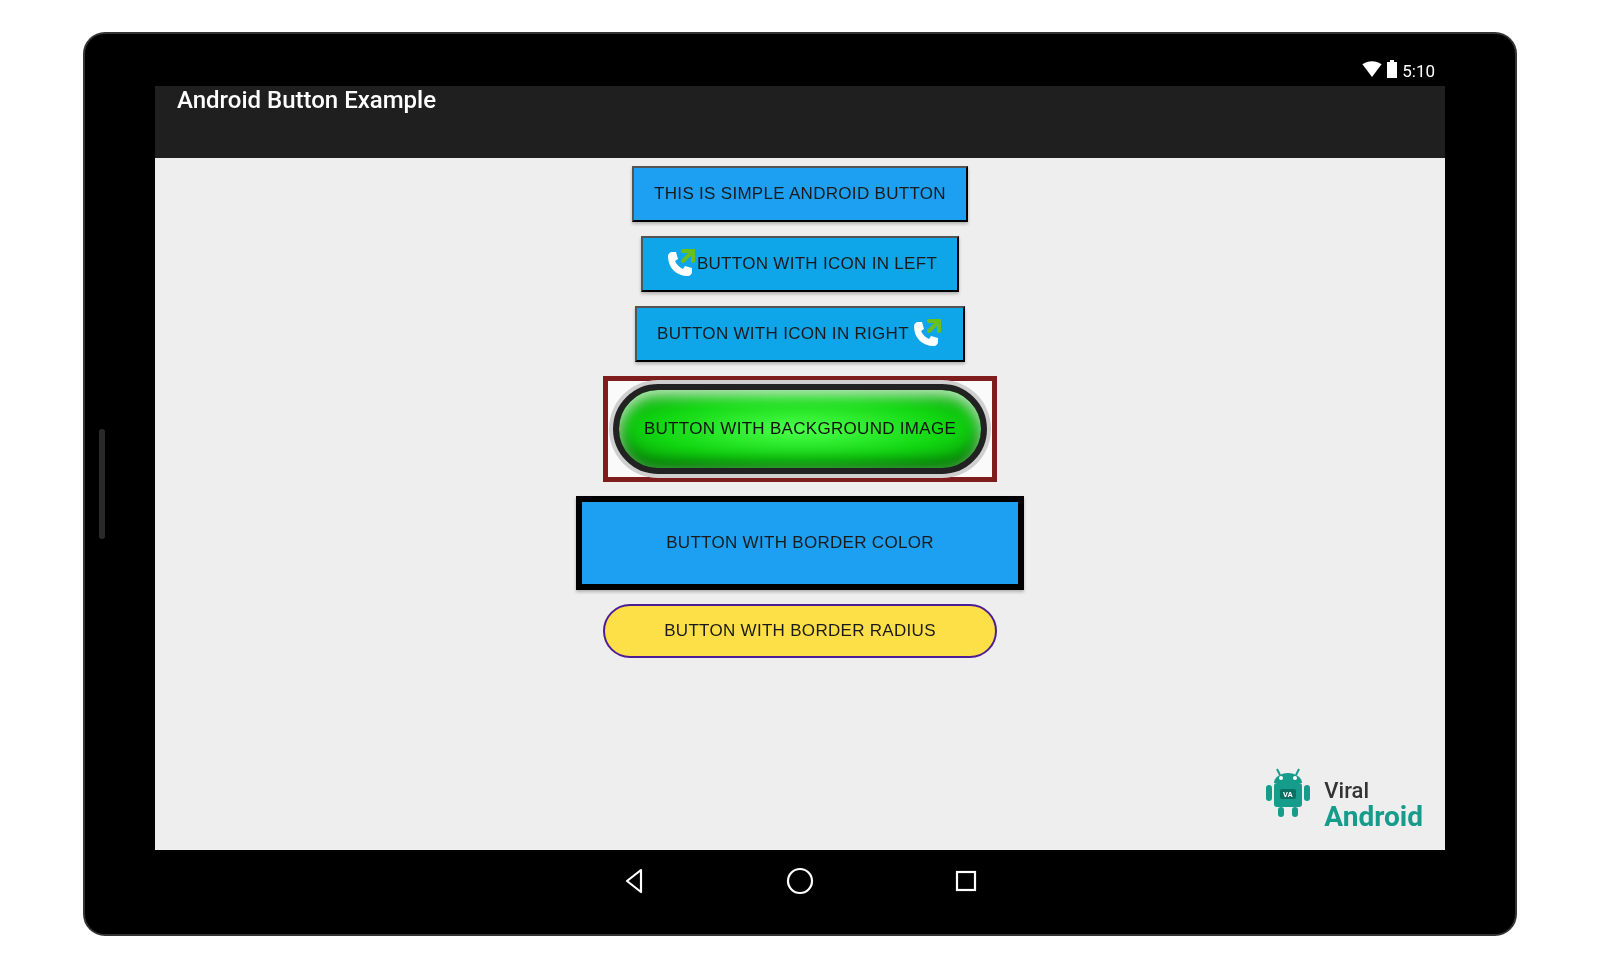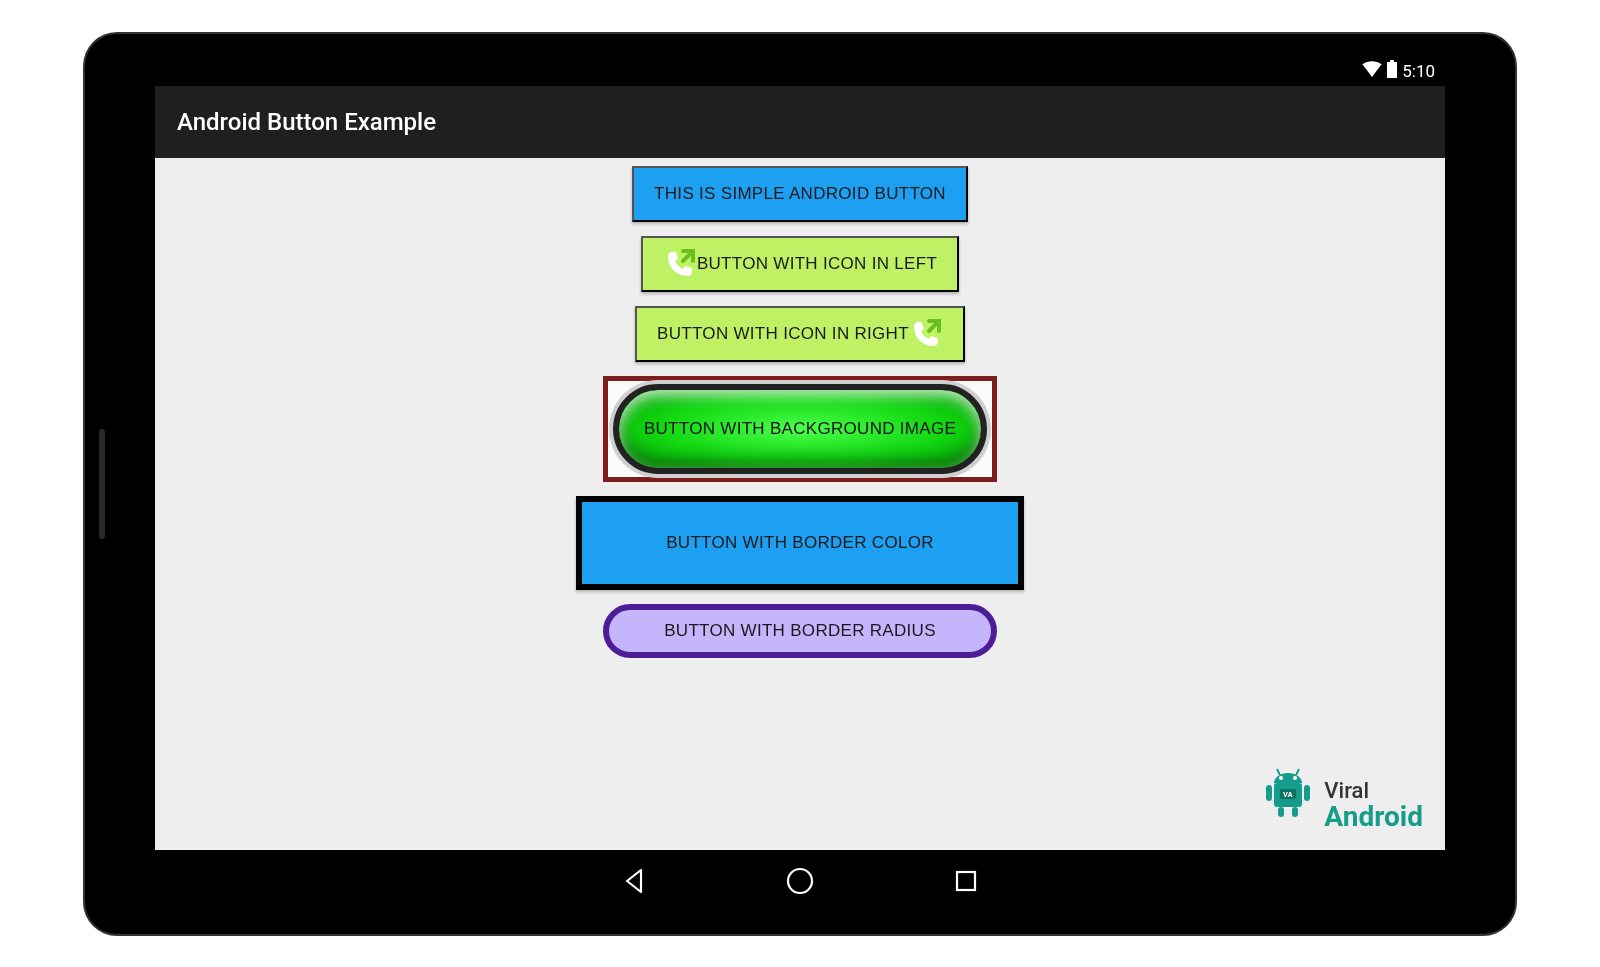--- a/index.html
+++ b/index.html
@@ -9,21 +9,21 @@
       width: 1600px;
       height: 967px;
       display: flex;
       align-items: center;
       justify-content: center;
     }
     .tablet-frame {
       width: 1430px;
       height: 900px;
       background: #000;
-      border-radius: 32px;
+      border-radius: 20px;
       padding: 22px 70px 22px 70px;
       position: relative;
       box-shadow: 0 0 0 2px #333;
     }
     .speaker {
       position: absolute;
       left: 14px;
       top: 50%;
       transform: translateY(-50%);
       width: 6px;
@@ -49,21 +49,20 @@
       padding: 0 10px;
       font-size: 17px;
       gap: 4px;
     }
     .status-icons { display: flex; align-items: center; gap: 4px; }
     .action-bar {
       height: 72px;
       background: #1f1f1f;
       color: #fff;
       display: flex;
-      align-items: center;
       padding: 0 22px;
       font-size: 24px;
       font-weight: 500;
     }
     .content {
       flex: 1;
       background: #eee;
       position: relative;
       padding-top: 8px;
     }
@@ -88,21 +87,21 @@
       color: #1a1a1a;
       height: 56px;
       padding: 0 20px;
       letter-spacing: 0.3px;
     }
     .btn-blue {
       background: #1ea0f2;
       box-shadow: 0 2px 3px rgba(0,0,0,0.25);
     }
     .btn-icon-left, .btn-icon-right {
-      background: #bef264;
+      background: #0ea5e9;
       box-shadow: 0 2px 3px rgba(0,0,0,0.25);
       gap: 0;
     }
     .capsule-wrap {
       width: 394px;
       height: 106px;
       background: #fafafa;
       border: 5px solid #7f1d1d;
       display: flex;
       align-items: center;
@@ -124,22 +123,22 @@
       letter-spacing: 0.3px;
     }
     .btn-border-color {
       background: #1ea0f2;
       border: 6px solid #000;
       width: 448px;
       height: 94px;
       box-shadow: 0 2px 3px rgba(0,0,0,0.25);
     }
     .btn-radius {
-      background: #c4b5fd;
-      border: 6px solid #4c1d95;
+      background: #fde047;
+      border: 2px solid #4c1d95;
       border-radius: 28px;
       width: 394px;
       height: 54px;
     }
     .phone-icon {
       width: 34px;
       height: 34px;
       position: relative;
     }
     .watermark {

